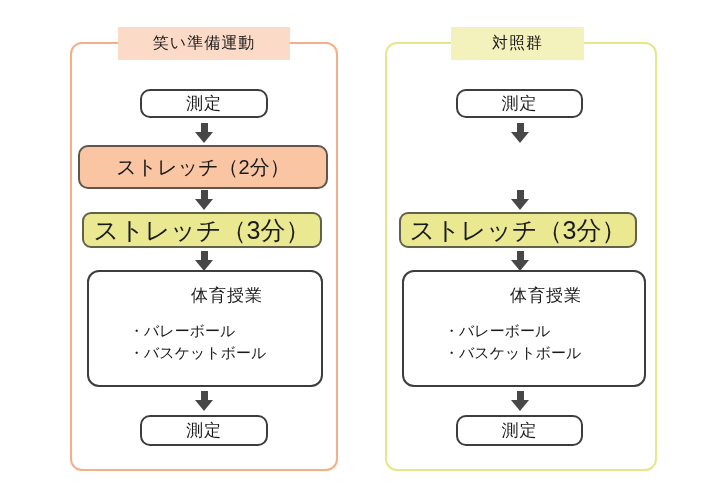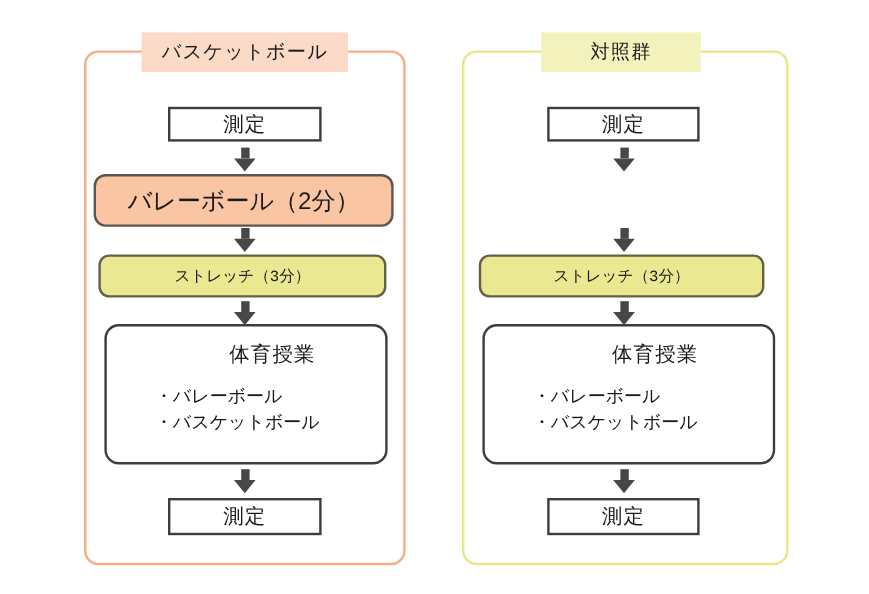--- a/index.html
+++ b/index.html
@@ -55,20 +55,21 @@
   .ctl-header{
     left:451px;top:27px;width:133px;height:33px;
     background:var(--control-header-bg);
   }
   .box{
     position:absolute;
     box-sizing:border-box;
     display:flex;align-items:center;justify-content:center;
     background:#fff;
     text-align:center;
+    border-radius:10px;
   }
   .measure{
     border:2px solid var(--plain-box-stroke);
     font-size:17px;
     letter-spacing:1px;
   }
   .l-measure-top{left:140px;top:89px;width:128px;height:29px;}
   .l-measure-bottom{left:140px;top:415px;width:128px;height:31px;}
   .r-measure-top{left:456px;top:89px;width:127px;height:29px;}
   .r-measure-bottom{left:456px;top:415px;width:127px;height:31px;}
@@ -76,22 +77,21 @@
     left:78px;top:145px;width:250px;height:44px;
     background:var(--warmup-fill);
     border:2px solid var(--warmup-stroke);
     border-radius:10px;
     font-size:20px;
   }
   .stretch{
     background:var(--stretch-fill);
     border:2px solid var(--stretch-stroke);
     border-radius:9px;
-    font-size:13px;
-    font-family:Liberation Mono, monospace;
+    font-size:25px;
   }
   .l-stretch{left:82px;top:212px;width:240px;height:36px;}
   .r-stretch{left:399px;top:212px;width:238px;height:36px;}
   .pe-box{
     border:2px solid var(--plain-box-stroke);
     border-radius:12px;
     display:block;
     text-align:left;
   }
   .l-pe{left:87px;top:270px;width:236px;height:117px;}
@@ -132,30 +132,30 @@
   .a2{top:190px;}
   .a3{top:251px;}
   .a4{top:391px;}
 </style>
 </head>
 <body>
 
 <div class="canvas">
 
   <div class="group-border exp-border"></div>
-  <div class="group-header exp-header">バスケットボール</div>
+  <div class="group-header exp-header">笑い準備運動</div>
 
   <div class="box measure l-measure-top">測定</div>
 
   <div class="arrow l-col a1">
     <div class="stem"></div>
       <div class="head"></div>
   </div>
 
-  <div class="box warmup">バレーボール（2分）</div>
+  <div class="box warmup">ストレッチ（2分）</div>
 
   <div class="arrow l-col a2">
     <div class="stem"></div>
       <div class="head"></div>
   </div>
 
   <div class="box stretch l-stretch">ストレッチ（3分）</div>
 
   <div class="arrow l-col a3">
     <div class="stem"></div>

